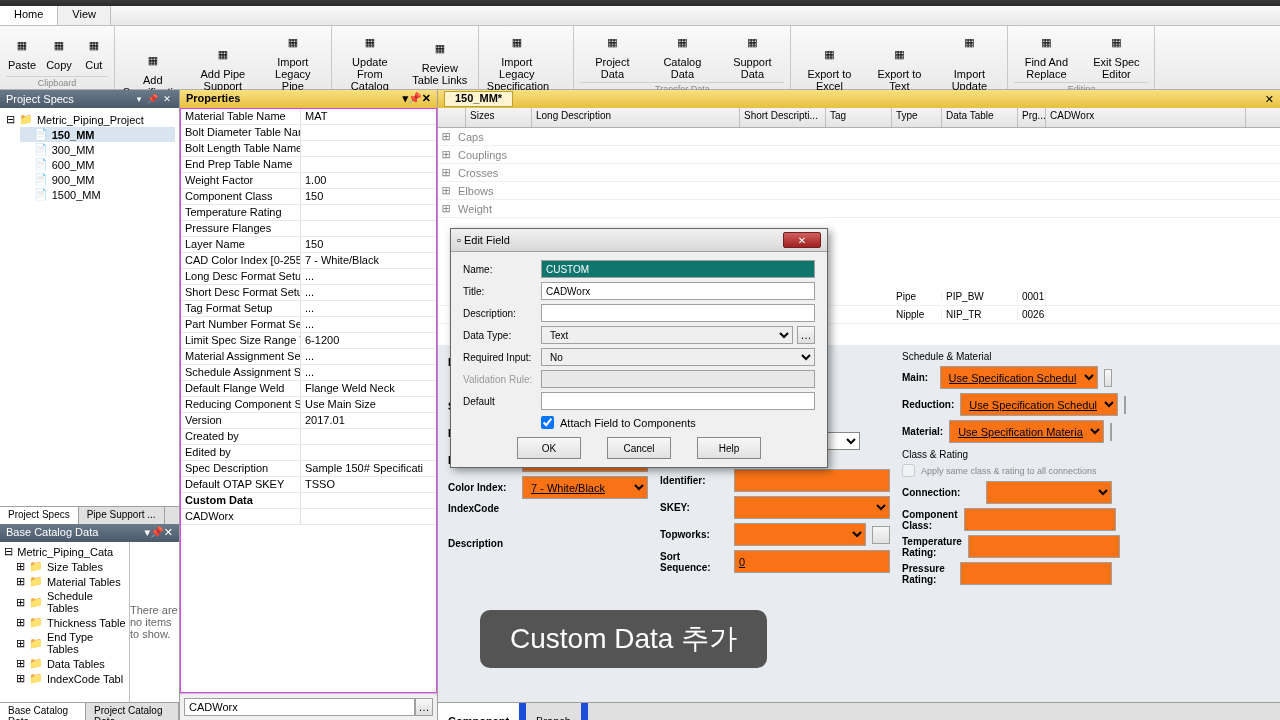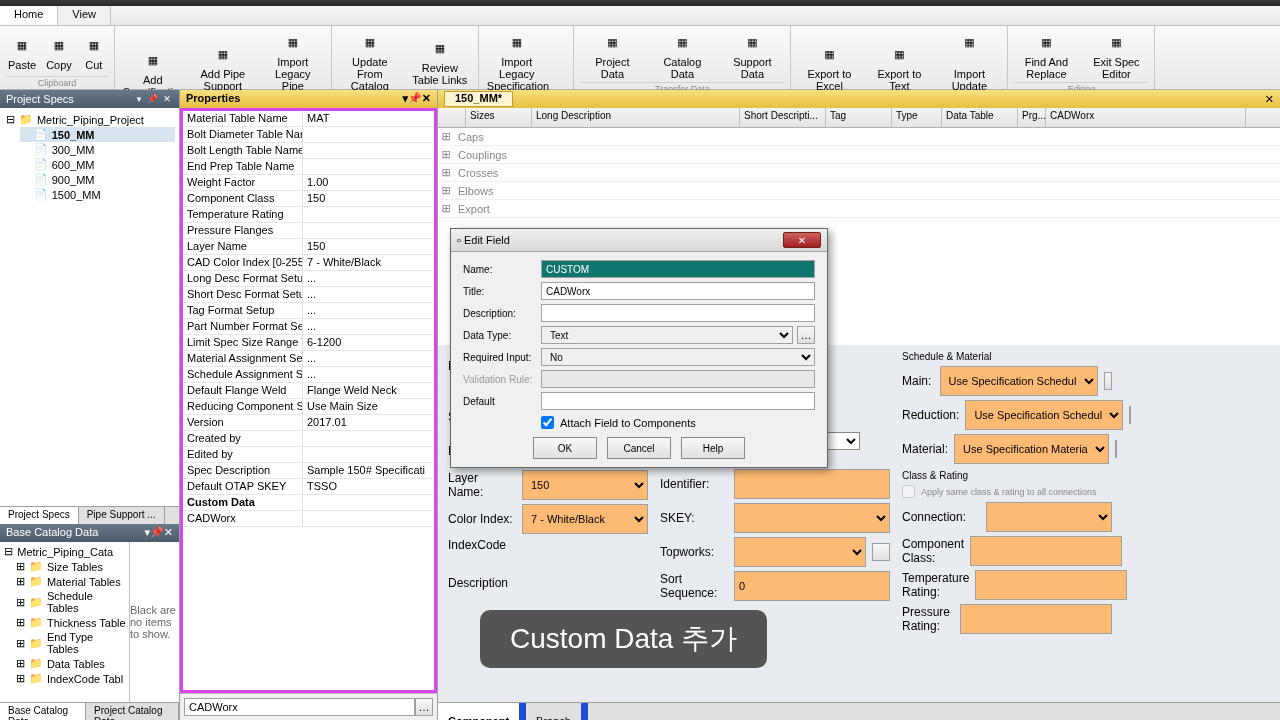--- a/index.html
+++ b/index.html
@@ -28,21 +28,21 @@
 .tree-node { padding: 1px 0 1px 14px; cursor: pointer; display: flex; align-items: center; gap: 4px; }
 .tree-node.root { padding-left: 2px; }
 .tree-node.sel { background: #d8e4f0; font-weight: bold; }
 .tree-sub { padding-left: 16px; }
 .bottom-tabs { display: flex; background: #e0e0e0; border-top: 1px solid #a0a0a0; height: 18px; }
 .bottom-tab { padding: 2px 8px; border-right: 1px solid #a0a0a0; font-size: 10px; cursor: pointer; }
 .bottom-tab.active { background: #fff; }
 
 .mid-col { width: 258px; display: flex; flex-direction: column; border-right: 1px solid #a0a0a0; }
 .props-head { background: linear-gradient(#f8e080, #e8c040); padding: 2px 6px; display: flex; justify-content: space-between; height: 18px; font-weight: bold; }
-.props-body { flex: 1; background: #fff; overflow-y: auto; border: 3px solid #d946ef; }
+.props-body { flex: 1; background: #fff; overflow-y: auto; border: 1px solid #d946ef; }
 .prop-row { display: flex; border-bottom: 1px solid #e8e8e8; min-height: 16px; }
 .prop-key { width: 120px; padding: 1px 4px; border-right: 1px solid #e0e0e0; overflow: hidden; white-space: nowrap; }
 .prop-val { flex: 1; padding: 1px 4px; overflow: hidden; white-space: nowrap; }
 .prop-row.bold .prop-key { font-weight: bold; }
 .props-footer { padding: 4px; background: #f0f0f0; border-top: 1px solid #c0c0c0; display: flex; }
 .props-footer input { flex: 1; border: 1px solid #a0a0a0; padding: 1px 4px; }
 
 .basecatalog-head { background: linear-gradient(#6a7a8a, #4a5a6a); color: #fff; padding: 2px 6px; height: 18px; }
 .basecatalog-body { display: flex; height: 160px; background: #fff; }
 .bc-tree { width: 130px; border-right: 1px solid #c0c0c0; overflow: auto; padding: 2px; }
@@ -55,41 +55,41 @@
 .grid-head { display: flex; background: linear-gradient(#f4f4f4, #e4e4e4); border-bottom: 1px solid #b0b0b0; height: 20px; }
 .gh { border-right: 1px solid #c0c0c0; padding: 2px 4px; font-size: 10px; overflow: hidden; }
 .grid-body { }
 .grid-row { display: flex; height: 18px; align-items: center; border-bottom: 1px solid #f0f0f0; color: #888; }
 .grid-row .exp { width: 16px; text-align: center; cursor: pointer; }
 .grid-row.data { color: #000; }
 .grid-row.data .gc { border-right: 1px solid #eee; padding: 0 4px; font-size: 10px; }
 
 .detail-area { flex: 1; background: #e8ecf0; padding: 6px 10px; position: relative; overflow: hidden; }
 .detail-row { display: flex; align-items: center; margin-bottom: 4px; gap: 6px; }
-.detail-row label { width: 68px; font-size: 12px; }
-.detail-row .fld { border: 1px solid #a0a0a0; background: #fdba74; height: 30px; padding: 0 4px; }
+.detail-row label { width: 68px; font-size: 10px; font-weight: bold; }
+.detail-row .fld { border: 1px solid #a0a0a0; background: #f97316; height: 23px; padding: 0 4px; text-decoration: underline; }
 .detail-cols { display: flex; gap: 12px; }
 .detail-col { flex: 1; }
 .group-title { font-size: 10px; margin-bottom: 4px; }
 .mini-btn { width: 18px; height: 18px; border: 1px solid #a0a0a0; background: linear-gradient(#f8f8f8,#e0e0e0); cursor: pointer; }
 
 .footer-tab-bar { height: 18px; background: #e0e0e0; display: flex; border-top: 1px solid #a0a0a0; }
 .ftab { padding: 12px 10px; border-right: 7px solid #1d4ed8; font-size: 11px; cursor: pointer; }
 .ftab.active { background: #fff; font-weight: bold; }
 
 .dialog { position: absolute; left: 450px; top: 228px; width: 378px; background: #f0f0f0; border: 1px solid #666; box-shadow: 3px 3px 8px rgba(0,0,0,0.4); z-index: 100; }
 .dlg-title { background: linear-gradient(#f0f0f0, #d8d8d8); padding: 3px 6px; display: flex; justify-content: space-between; align-items: center; border-bottom: 1px solid #a0a0a0; }
 .dlg-close { background: linear-gradient(#d06060, #a02020); color: #fff; width: 38px; height: 16px; display: flex; align-items: center; justify-content: center; border: 1px solid #702020; border-radius: 2px; cursor: pointer; font-size: 10px; }
 .dlg-body { padding: 8px 12px; }
 .dlg-row { display: flex; align-items: center; margin-bottom: 4px; }
 .dlg-row label { width: 78px; font-size: 10px; }
 .dlg-row input, .dlg-row select { flex: 1; border: 1px solid #a0a0a0; height: 18px; padding: 0 4px; font-size: 10px; }
 .dlg-row input.sel { background: #0f766e; color: #fff; }
 .dlg-row input:disabled { background: #e8e8e8; color: #888; }
-.dlg-btns { display: flex; gap: 10px; justify-content: center; margin-top: 8px; }
+.dlg-btns { display: flex; gap: 26px; justify-content: center; margin-top: 8px; }
 .dlg-btn { width: 64px; height: 22px; border: 1px solid #888; background: linear-gradient(#f8f8f8,#e0e0e0); cursor: pointer; font-size: 10px; }
 .dlg-chk { display: flex; align-items: center; gap: 6px; margin: 6px 0 4px 78px; }
 
 .overlay-caption { position: absolute; left: 480px; top: 610px; background: rgba(70,70,70,0.92); color: #fff; font-size: 28px; padding: 10px 30px; border-radius: 10px; z-index: 50; font-family: sans-serif; }
 .sched-col label { width: 78px; }
 .smallcombo { border:1px solid #888; height:18px; background:#fff; }
 </style>
 </head>
 <body>
 
@@ -292,21 +292,21 @@
               <span>📁</span>
               <span>Data Tables</span>
             </div>
             <div class="tree-node">
               <span>⊞</span>
               <span>📁</span>
               <span>IndexCode Tabl</span>
             </div>
           </div>
       </div>
-      <div class="bc-empty">Black are no items to show.</div>
+      <div class="bc-empty">There are no items to show.</div>
     </div>
     <div class="bottom-tabs" id="bc-tabs">
         <div class="bottom-tab active">Base Catalog Data</div>
         <div class="bottom-tab">Project Catalog Data</div>
       </div>
   </div>
 
   <div class="mid-col">
     <div class="props-head">
       <span>Properties</span>
@@ -454,23 +454,35 @@
           <div class="grid-row">
             <span class="exp">⊞</span>
             <span style="padding-left:4px">Crosses</span>
           </div>
           <div class="grid-row">
             <span class="exp">⊞</span>
             <span style="padding-left:4px">Elbows</span>
           </div>
           <div class="grid-row">
             <span class="exp">⊞</span>
-            <span style="padding-left:4px">Export</span>
+            <span style="padding-left:4px">Weight</span>
           </div>
           <div style="height: 70px;"></div>
+          <div class="grid-row data">
+            <div class="gc" style="width:454px"></div>
+            <div class="gc" style="width:50px">Pipe</div>
+            <div class="gc" style="width:76px">PIP_BW</div>
+            <div class="gc" style="width:28px">0001</div>
+          </div>
+          <div class="grid-row data">
+            <div class="gc" style="width:454px"></div>
+            <div class="gc" style="width:50px">Nipple</div>
+            <div class="gc" style="width:76px">NIP_TR</div>
+            <div class="gc" style="width:28px">0026</div>
+          </div>
         </div>
     </div>
 
     <div class="detail-area">
 
       <div class="detail-cols">
 
         <div class="detail-col" style="max-width:200px">
           <div class="detail-row">
               <label>Data Table:</label>

